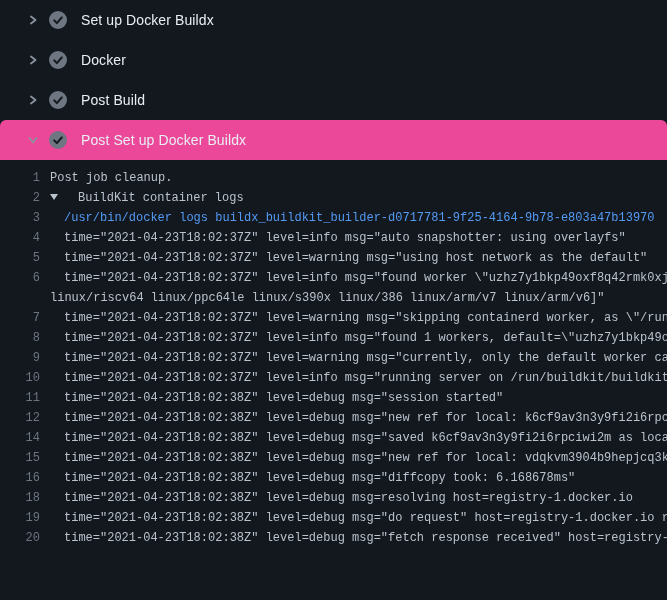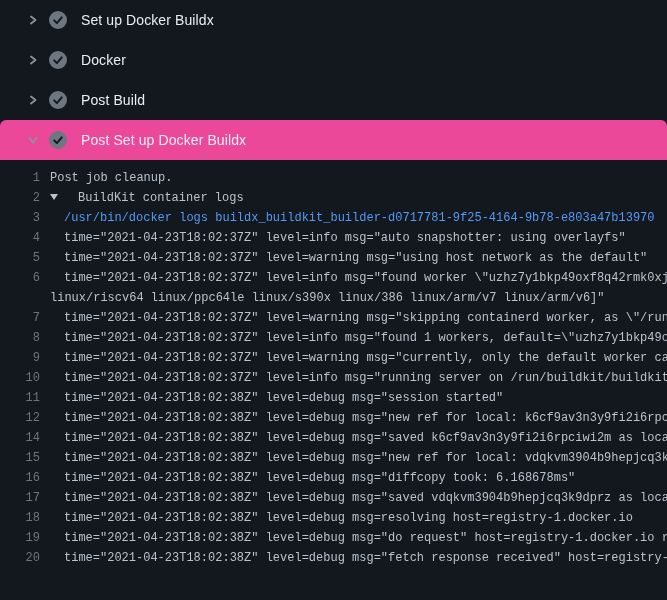--- a/index.html
+++ b/index.html
@@ -204,24 +204,20 @@
   </div>
       <div class="row indent1">
     <span class="num">15</span>
     <span class="text">time="2021-04-23T18:02:38Z" level=debug msg="new ref for local: vdqkvm3904b9hepjcq3k</span>
   </div>
       <div class="row indent1">
     <span class="num">16</span>
     <span class="text">time="2021-04-23T18:02:38Z" level=debug msg="diffcopy took: 6.168678ms"</span>
   </div>
       <div class="row indent1">
-    <span class="num">17</span>
-    <span class="text">time="2021-04-23T18:02:38Z" level=debug msg="saved vdqkvm3904b9hepjcq3k9dprz as loca</span>
-  </div>
-      <div class="row indent1">
     <span class="num">18</span>
     <span class="text">time="2021-04-23T18:02:38Z" level=debug msg=resolving host=registry-1.docker.io</span>
   </div>
       <div class="row indent1">
     <span class="num">19</span>
     <span class="text">time="2021-04-23T18:02:38Z" level=debug msg="do request" host=registry-1.docker.io r</span>
   </div>
       <div class="row indent1">
     <span class="num">20</span>
     <span class="text">time="2021-04-23T18:02:38Z" level=debug msg="fetch response received" host=registry-</span>

